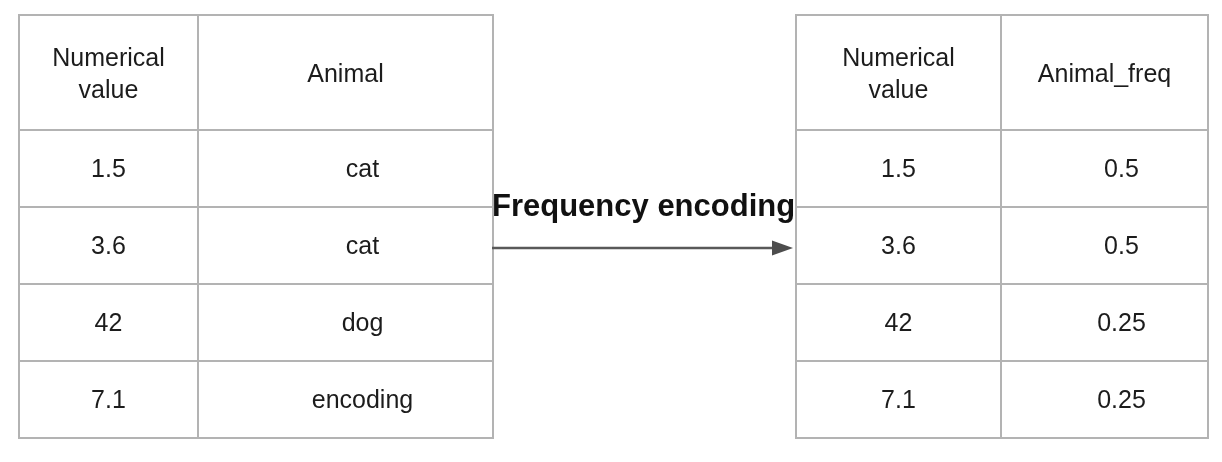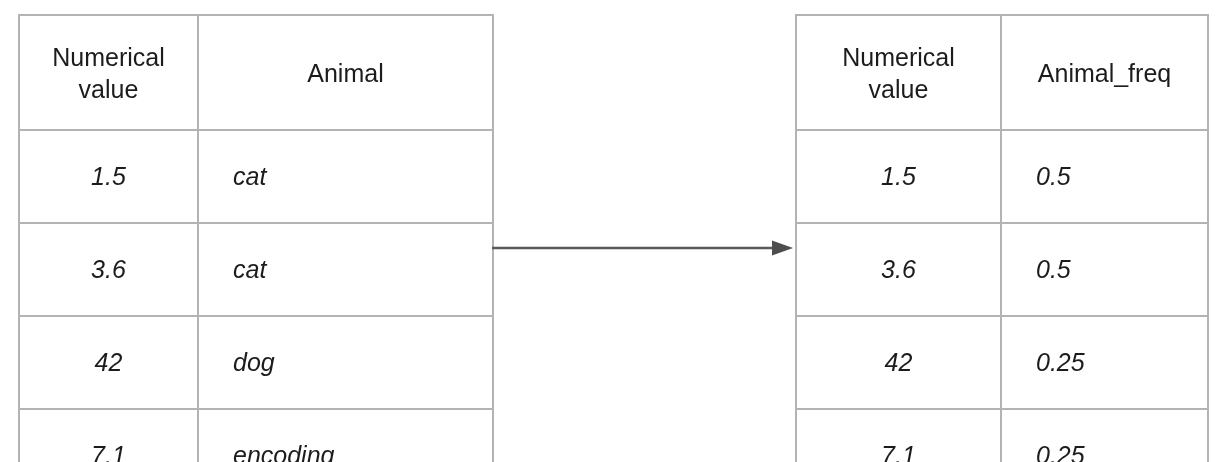--- a/index.html
+++ b/index.html
@@ -29,34 +29,34 @@
     color: var(--text-color);
     background: var(--bg-color);
   }
   table.dtable th, table.dtable td {
     border: 2px solid var(--border-color);
     font-weight: 400;
     vertical-align: middle;
     overflow: hidden;
   }
   table.dtable tr.hdr-row { height: 115px; }
-  table.dtable tr.data-row { height: 93px; font-style: italic; }
+  table.dtable tr.data-row { height: 77px; }
 
   #left-table  { left: 18px;  top: 14px; width: 474px; }
   #right-table { left: 795px; top: 14px; width: 412px; }
 
   #left-table  col.c1 { width: 179px; }
   #left-table  col.c2 { width: 295px; }
   #right-table col.c1 { width: 205px; }
   #right-table col.c2 { width: 207px; }
 
   th.hdr { text-align: center; line-height: 1.28; }
   .hdr-wrap { display: inline-block; max-width: 140px; }
   td.num { text-align: center; }
-  td.val { text-align: left; padding-left: 34px; }
+  td.val { text-align: center; padding-left: 34px; }
 
   .arrow-label {
     position: absolute;
     left: 492px;
     top: 188px;
     width: 300px;
     text-align: center;
     font-size: 31px;
     font-weight: 700;
     color: #111111;
@@ -99,20 +99,21 @@
         <td class="num">42</td>
         <td class="val">dog</td>
       </tr>
       <tr class="data-row">
         <td class="num">7.1</td>
         <td class="val">encoding</td>
       </tr>
     </tbody>
   </table>
 
+  <div class="arrow-label">Frequency encoding</div>
 
   <svg class="arrow-svg" viewBox="0 0 302 28" aria-hidden="true">
     <line x1="0" y1="14" x2="282" y2="14" stroke="#595959" stroke-width="2.5"></line>
     <polygon points="280,6.5 301,14 280,21.5" fill="#4d4d4d"></polygon>
   </svg>
 
   <table class="dtable" id="right-table">
     <colgroup>
         <col class="c1">
         <col class="c2">

